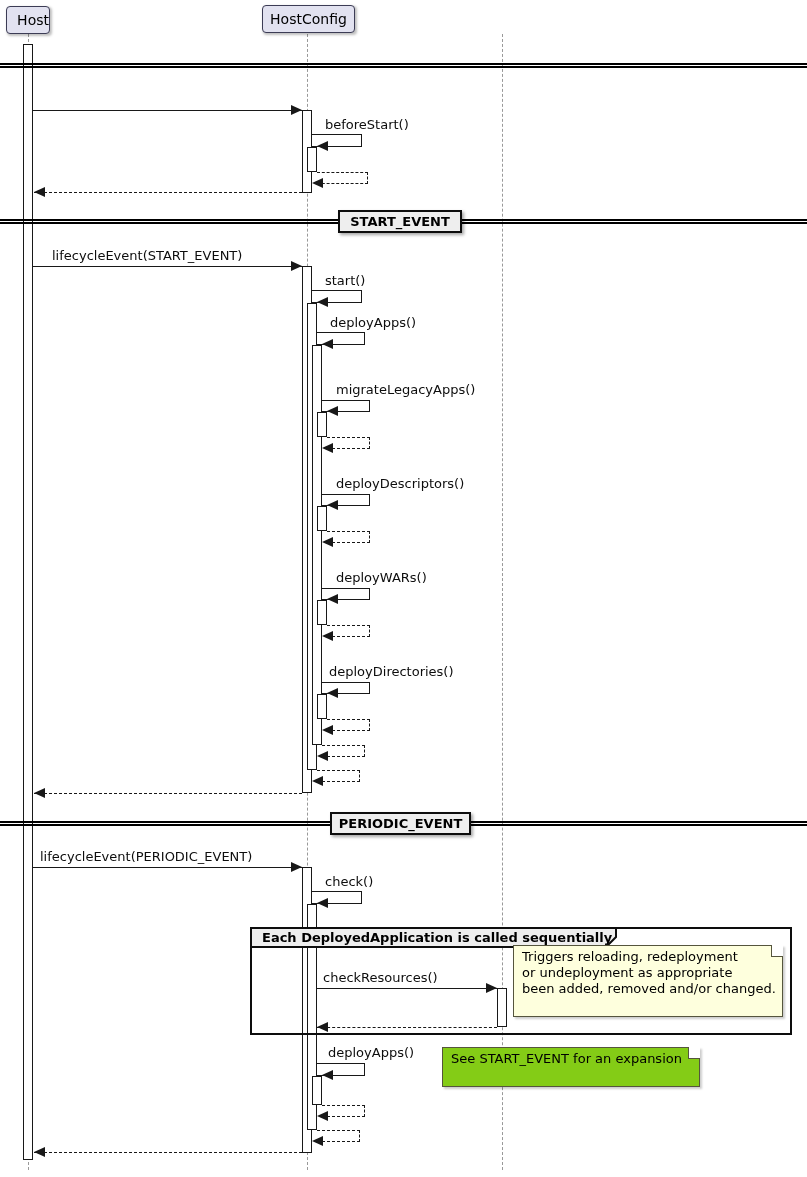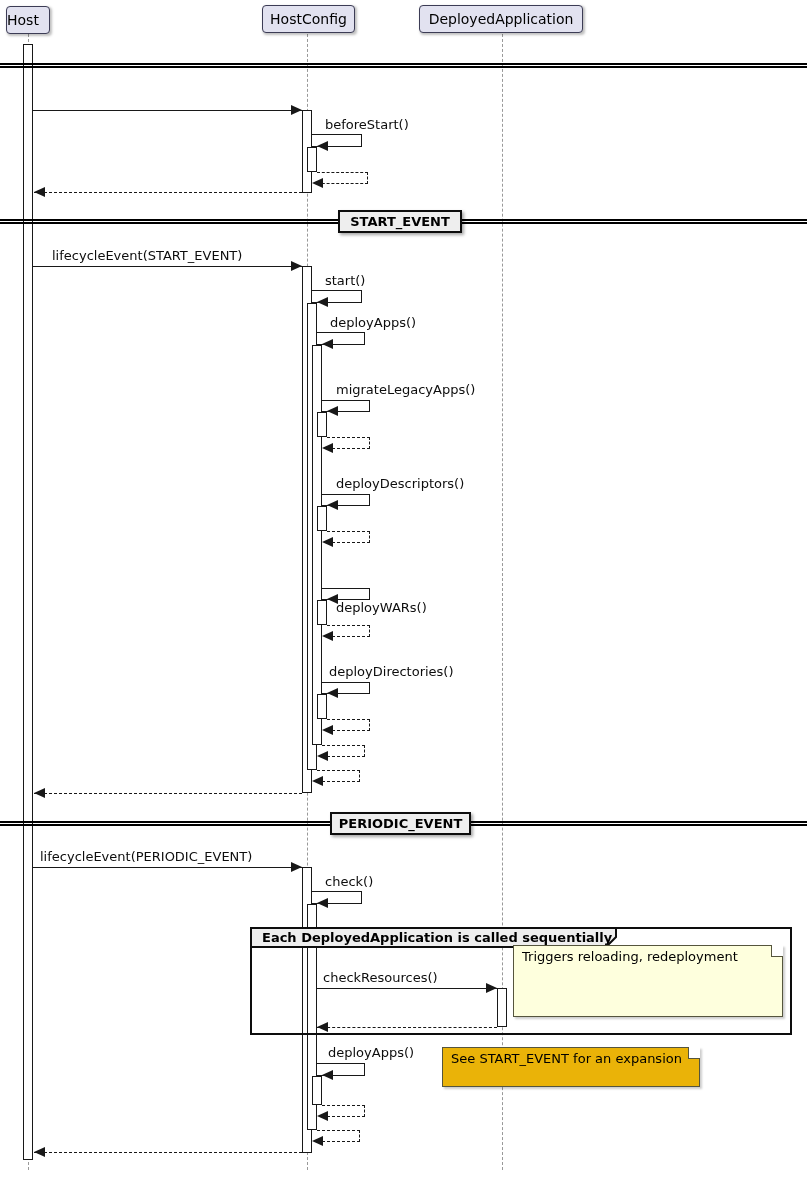--- a/index.html
+++ b/index.html
@@ -70,21 +70,21 @@
     <div class="msg-label" style="position: absolute; left: 336px; top: 382px;">migrateLegacyApps()</div>
     <div style="position: absolute; left: 327px; top: 437px; width: 43px; height: 12px; border-top: 1px dashed rgb(24, 24, 24); border-right: 1px dashed rgb(24, 24, 24); border-bottom: 1px dashed rgb(24, 24, 24);"></div>
     <div class="arr-l" style="position: absolute; left: 322px; top: 443px;"></div>
     <div style="position: absolute; left: 322px; top: 494px; width: 48px; height: 12px; border-top: 1px solid rgb(24, 24, 24); border-right: 1px solid rgb(24, 24, 24); border-bottom: 1px solid rgb(24, 24, 24);"></div>
     <div class="arr-l" style="position: absolute; left: 327px; top: 500px;"></div>
     <div class="msg-label" style="position: absolute; left: 336px; top: 476px;">deployDescriptors()</div>
     <div style="position: absolute; left: 327px; top: 531px; width: 43px; height: 12px; border-top: 1px dashed rgb(24, 24, 24); border-right: 1px dashed rgb(24, 24, 24); border-bottom: 1px dashed rgb(24, 24, 24);"></div>
     <div class="arr-l" style="position: absolute; left: 322px; top: 537px;"></div>
     <div style="position: absolute; left: 322px; top: 588px; width: 48px; height: 12px; border-top: 1px solid rgb(24, 24, 24); border-right: 1px solid rgb(24, 24, 24); border-bottom: 1px solid rgb(24, 24, 24);"></div>
     <div class="arr-l" style="position: absolute; left: 327px; top: 594px;"></div>
-    <div class="msg-label" style="position: absolute; left: 336px; top: 600px;">deployWARs()</div>
+    <div class="msg-label" style="position: absolute; left: 336px; top: 570px;">deployWARs()</div>
     <div style="position: absolute; left: 327px; top: 625px; width: 43px; height: 12px; border-top: 1px dashed rgb(24, 24, 24); border-right: 1px dashed rgb(24, 24, 24); border-bottom: 1px dashed rgb(24, 24, 24);"></div>
     <div class="arr-l" style="position: absolute; left: 322px; top: 631px;"></div>
     <div style="position: absolute; left: 322px; top: 682px; width: 48px; height: 12px; border-top: 1px solid rgb(24, 24, 24); border-right: 1px solid rgb(24, 24, 24); border-bottom: 1px solid rgb(24, 24, 24);"></div>
     <div class="arr-l" style="position: absolute; left: 327px; top: 688px;"></div>
     <div class="msg-label" style="position: absolute; left: 329px; top: 664px;">deployDirectories()</div>
     <div style="position: absolute; left: 327px; top: 719px; width: 43px; height: 12px; border-top: 1px dashed rgb(24, 24, 24); border-right: 1px dashed rgb(24, 24, 24); border-bottom: 1px dashed rgb(24, 24, 24);"></div>
     <div class="arr-l" style="position: absolute; left: 322px; top: 725px;"></div>
     <div style="position: absolute; left: 322px; top: 745px; width: 43px; height: 12px; border-top: 1px dashed rgb(24, 24, 24); border-right: 1px dashed rgb(24, 24, 24); border-bottom: 1px dashed rgb(24, 24, 24);"></div>
     <div class="arr-l" style="position: absolute; left: 317px; top: 751px;"></div>
     <div style="position: absolute; left: 317px; top: 770px; width: 43px; height: 12px; border-top: 1px dashed rgb(24, 24, 24); border-right: 1px dashed rgb(24, 24, 24); border-bottom: 1px dashed rgb(24, 24, 24);"></div>
@@ -106,22 +106,23 @@
     <div class="arr-l" style="position: absolute; left: 322px; top: 1070px;"></div>
     <div class="msg-label" style="position: absolute; left: 328px; top: 1045px;">deployApps()</div>
     <div style="position: absolute; left: 322px; top: 1105px; width: 43px; height: 12px; border-top: 1px dashed rgb(24, 24, 24); border-right: 1px dashed rgb(24, 24, 24); border-bottom: 1px dashed rgb(24, 24, 24);"></div>
     <div class="arr-l" style="position: absolute; left: 317px; top: 1111px;"></div>
     <div style="position: absolute; left: 317px; top: 1130px; width: 43px; height: 12px; border-top: 1px dashed rgb(24, 24, 24); border-right: 1px dashed rgb(24, 24, 24); border-bottom: 1px dashed rgb(24, 24, 24);"></div>
     <div class="arr-l" style="position: absolute; left: 312px; top: 1136px;"></div>
     <div style="position: absolute; left: 34px; top: 1152px; width: 268px; height: 0px; border-top: 1px dashed rgb(24, 24, 24);"></div>
     <div class="arr-l" style="position: absolute; left: 34px; top: 1147px;"></div>
     <div style="position: absolute; left: 513px; top: 945px; width: 270px; height: 72px; background: rgb(254, 255, 221); border: 1px solid rgb(85, 85, 61); box-shadow: rgba(0, 0, 0, 0.2) 1.5px 1.5px 2px; font-size: 13px; line-height: 16px; padding: 3px 8px;">
       <div style="white-space: nowrap;">Triggers reloading, redeployment</div>
+      <div style="white-space: nowrap;">or undeployment as appropriate</div>
+      <div style="white-space: nowrap;">been added, removed and/or changed.</div>
       <div style="position: absolute; top: -1px; right: -1px; width: 12px; height: 12px; background: rgb(255, 255, 255); border-left: 1px solid rgb(85, 85, 61); border-bottom: 1px solid rgb(85, 85, 61);"></div>
     </div>
-    <div style="position: absolute; left: 442px; top: 1047px; width: 258px; height: 40px; background: #eab308; border: 1px solid rgb(85, 85, 61); box-shadow: rgba(0, 0, 0, 0.2) 1.5px 1.5px 2px; font-size: 13px; line-height: 16px; padding: 3px 8px;">
+    <div style="position: absolute; left: 442px; top: 1047px; width: 258px; height: 40px; background: #84cc16; border: 1px solid rgb(85, 85, 61); box-shadow: rgba(0, 0, 0, 0.2) 1.5px 1.5px 2px; font-size: 13px; line-height: 16px; padding: 3px 8px;">
       <div style="white-space: nowrap;">See START_EVENT for an expansion</div>
       <div style="position: absolute; top: -1px; right: -1px; width: 12px; height: 12px; background: rgb(255, 255, 255); border-left: 1px solid rgb(85, 85, 61); border-bottom: 1px solid rgb(85, 85, 61);"></div>
     </div>
-    <div style="position: absolute; left: 6px; top: 6px; width: 44px; height: 28px; background: rgb(226, 226, 240); border: 1px solid rgb(60, 60, 85); border-radius: 4px; box-shadow: rgba(0, 0, 0, 0.25) 1.5px 1.5px 2.5px; font-size: 14px; text-align: left; line-height: 26px; white-space: nowrap;">Host</div>
+    <div style="position: absolute; left: 6px; top: 6px; width: 44px; height: 28px; background: rgb(226, 226, 240); border: 1px solid rgb(60, 60, 85); border-radius: 4px; box-shadow: rgba(0, 0, 0, 0.25) 1.5px 1.5px 2.5px; font-size: 14px; text-align: right; line-height: 26px; white-space: nowrap;">Host</div>
     <div style="position: absolute; left: 262px; top: 5px; width: 93px; height: 28px; background: rgb(226, 226, 240); border: 1px solid rgb(60, 60, 85); border-radius: 4px; box-shadow: rgba(0, 0, 0, 0.25) 1.5px 1.5px 2.5px; font-size: 14px; text-align: center; line-height: 26px; white-space: nowrap;">HostConfig</div>
-    <div style="position: absolute; left: 419px; top: 5px; width: 164px; height: 28px; background: rgb(226, 226, 240); border: 1px solid rgb(60, 60, 85); border-radius: 4px; box-shadow: rgba(0, 0, 0, 0.25) 1.5px 1.5px 2.5px; font-size: 14px; text-align: center; line-height: 26px; white-space: nowrap;">DeployedApplication</div>
   </div>
 
 </body></html>

